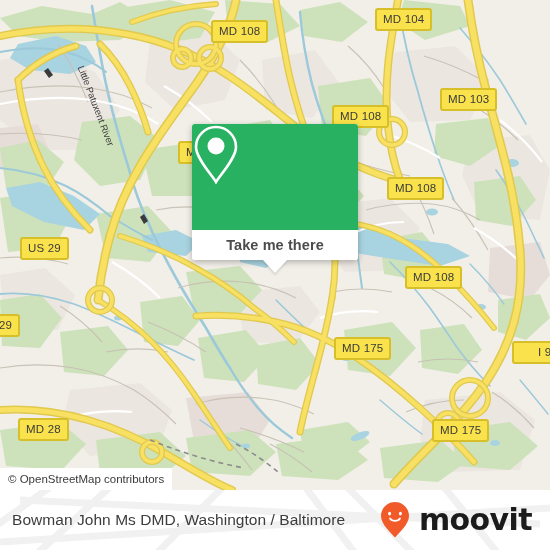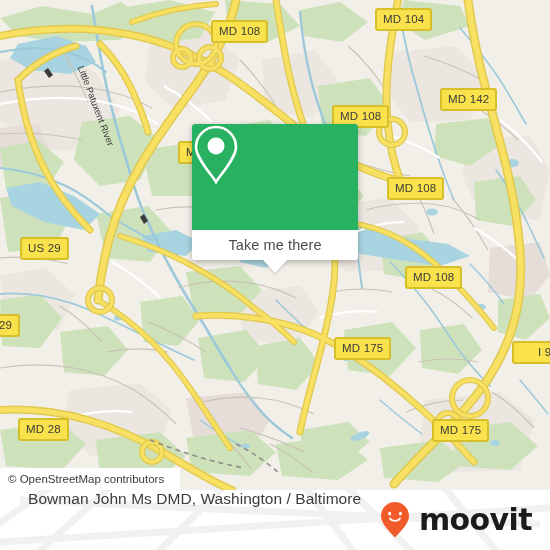--- a/index.html
+++ b/index.html
@@ -45,34 +45,35 @@
   }
 
   
   .attrib{
     position:absolute;
     left:0;bottom:0;
     background:#ffffff;
     color:#3a3a3a;
     font-size:11.5px;
     line-height:14px;
-    padding:4px 16px 4px 8px;
+    padding:4px 8px 4px 8px;
     font-family:"Liberation Sans", sans-serif;
     white-space:nowrap;
   }
 
   
   .card{
     position:absolute;
     left:192px;top:124px;
     width:166px;
     border-radius:3px;
     box-shadow:0 2px 6px rgba(0,0,0,0.28);
     overflow:visible;
     background:#fff;
+    font-weight:bold;
   }
   .card-top{
     background:#27b161;
     height:106px;
     border-radius:3px 3px 0 0;
     display:flex;align-items:center;justify-content:center;
   }
   .pin-svg{display:block;}
   .card-bottom{
     position:relative;
@@ -101,23 +102,23 @@
   .footer{
     position:absolute;left:0;top:490px;
     width:550px;height:60px;
     background:#ffffff;
     overflow:hidden;
   }
   .footer-watermark{position:absolute;left:0;top:0;opacity:1;}
   .footer-inner{
     position:relative;
     width:100%;height:100%;
-    display:flex;align-items:flex-start;
+    display:flex;align-items:center;
     box-sizing:border-box;
-    padding:0 18px 0 28px;
+    padding:0 18px 0 12px;
   }
   .footer-title{
     color:#3c3c3c;
     font-size:15.5px;
     font-family:"Liberation Sans", sans-serif;
     white-space:nowrap;
     letter-spacing:0.05px;
   }
   .brand{
     position:absolute;right:18px;top:50%;transform:translateY(-50%);
@@ -399,21 +400,21 @@
           <path d="M48,68 l5,7 -4,3 -5,-7z"></path>
           <path d="M144,214 l4,7 -4,3 -4,-7z"></path>
         </g>
       </g>
     </svg>
 
     <div class="river-label" style="left:86px; top:64px; transform:rotate(69deg);">Little Patuxent River</div>
 
     <div class="shield" style="left:211px;top:20px;">MD 108</div>
     <div class="shield" style="left:375px;top:8px;">MD 104</div>
-    <div class="shield" style="left:440px;top:88px;">MD 142</div>
+    <div class="shield" style="left:440px;top:88px;">MD 103</div>
     <div class="shield" style="left:332px;top:105px;">MD 108</div>
     <div class="shield" style="left:178px;top:141px;">MD 108</div>
     <div class="shield" style="left:387px;top:177px;">MD 108</div>
     <div class="shield" style="left:20px;top:237px;text-align:right;">US 29</div>
     <div class="shield" style="left:405px;top:266px;">MD 108</div>
     <div class="shield" style="left:-9px;top:314px;">29</div>
     <div class="shield" style="left:334px;top:337px;">MD 175</div>
     <div class="shield" style="left:512px;top:341px;padding-left:24px;">I 95</div>
     <div class="shield" style="left:18px;top:418px;">MD 28</div>
     <div class="shield" style="left:432px;top:419px;">MD 175</div>

